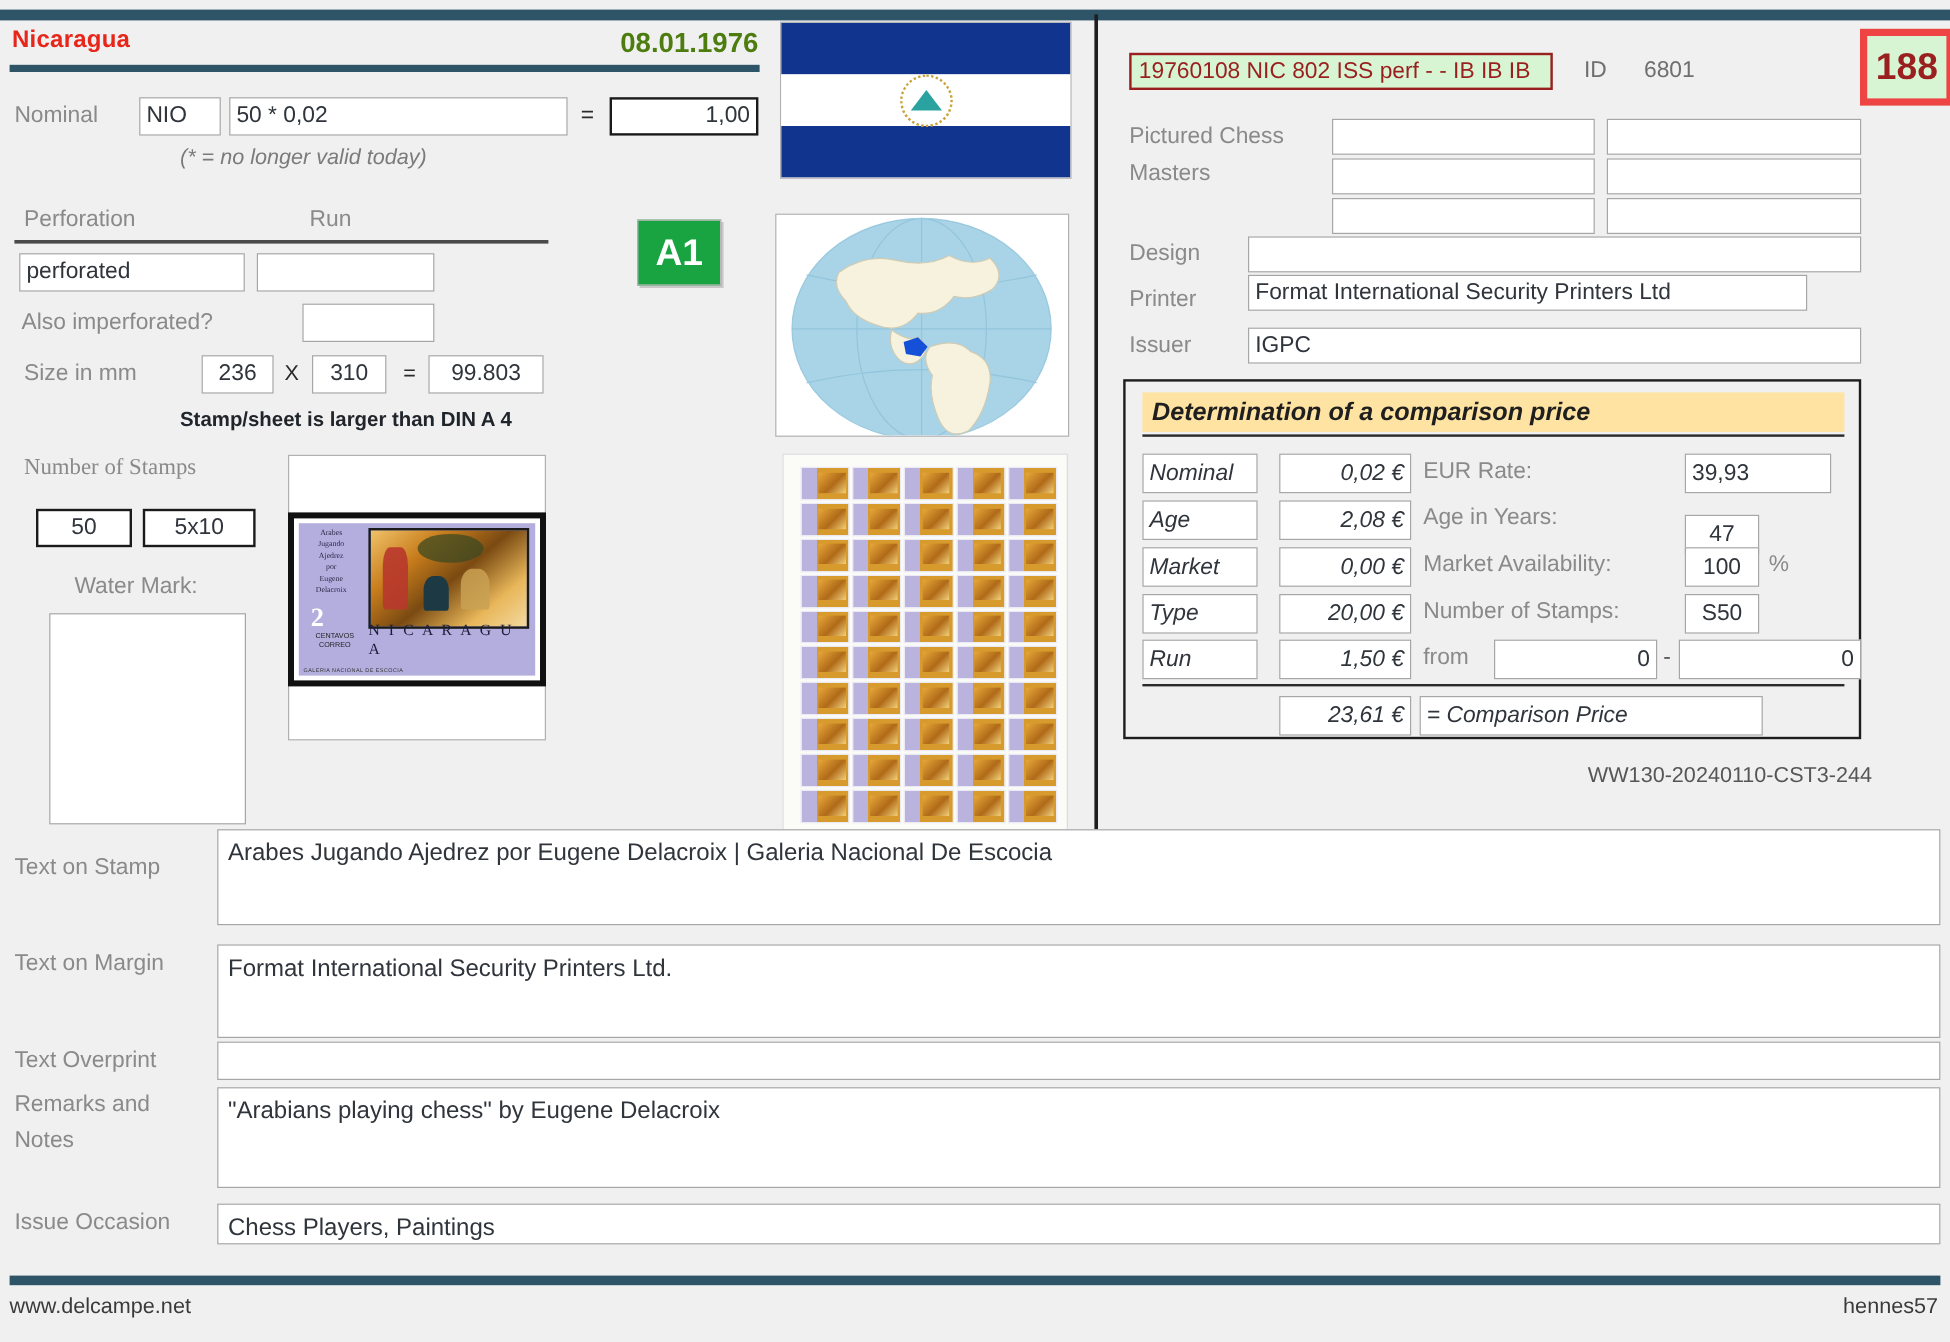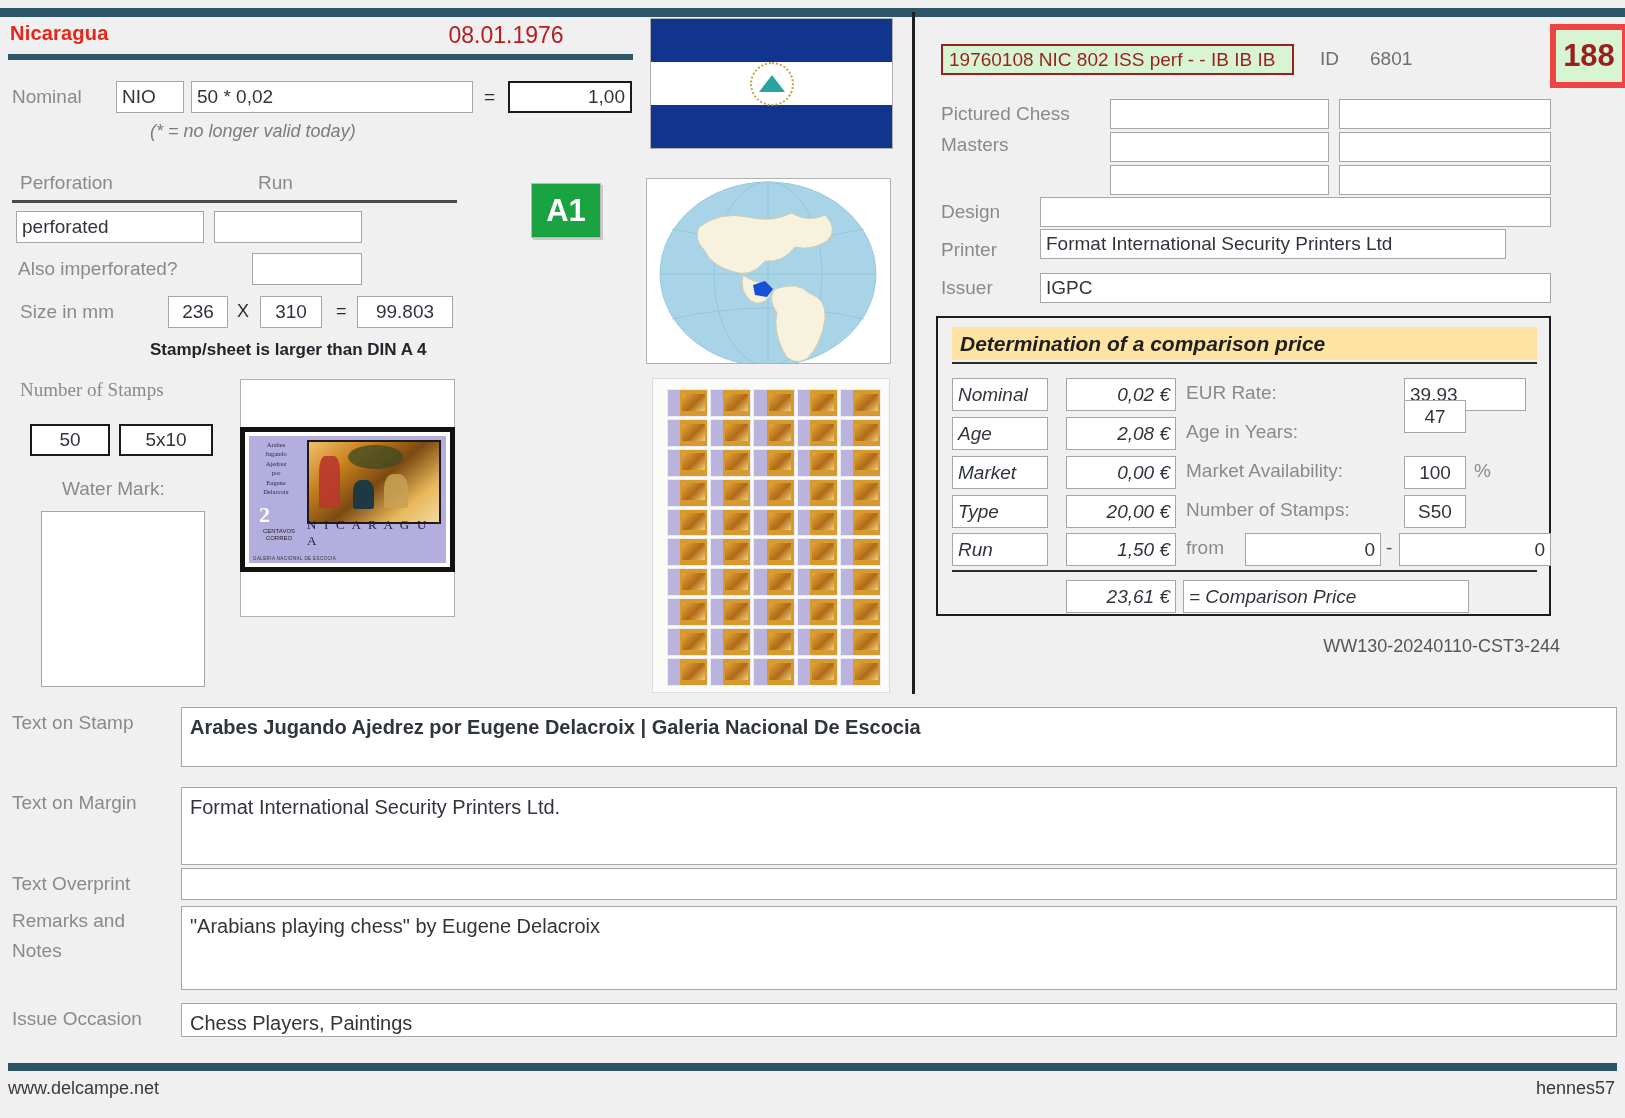--- a/index.html
+++ b/index.html
@@ -13,21 +13,21 @@
   }
   .page{position:relative;width:1625px;height:1118px;}
 
   
   .rule-top{position:absolute;left:0;top:8px;width:1625px;height:9px;background:#2e5468;}
   .rule-under-title{position:absolute;left:8px;top:54px;width:625px;height:6px;background:#2e5468;}
   .rule-bottom{position:absolute;left:8px;top:1063px;width:1609px;height:8px;background:#2e5468;}
 
   
   .country{position:absolute;left:10px;top:22px;font-size:20px;font-weight:bold;color:#e8251a;letter-spacing:.2px;}
-  .issue-date{position:absolute;left:380px;top:22px;width:252px;text-align:center;font-size:23px;font-weight:normal;color:#b91c1c;}
+  .issue-date{position:absolute;left:380px;top:22px;width:252px;text-align:right;font-size:23px;font-weight:bold;color:#4d7c0f;}
 
   
   .box{
     position:absolute;background:#ffffff;border:1px solid #a6a6a6;
     box-sizing:border-box;font-size:19px;color:#30353c;
     display:flex;align-items:center;padding:0 5px;
     font-family:"Liberation Sans",sans-serif;
   }
   .box.thick{border:2px solid #1a1a1a;}
   .box.right{justify-content:flex-end;text-align:right;}
@@ -288,21 +288,21 @@
   <div class="cmp-rule"></div>
 
   <div class="box ital" style="left:952px;top:378px;width:96px;height:33px;">Nominal</div>
   <div class="box ital right" style="left:1066px;top:378px;width:110px;height:33px;">0,02 €</div>
   <div class="lbl" style="left:1186px;top:382px;">EUR Rate:</div>
   <div class="box" style="left:1404px;top:378px;width:122px;height:33px;">39,93</div>
 
   <div class="box ital" style="left:952px;top:417px;width:96px;height:33px;">Age</div>
   <div class="box ital right" style="left:1066px;top:417px;width:110px;height:33px;">2,08 €</div>
   <div class="lbl" style="left:1186px;top:421px;">Age in Years:</div>
-  <div class="box center" style="left:1404px;top:400px;width:62px;height:33px;">47</div>
+  <div class="box center" style="left:1404px;top:429px;width:62px;height:33px;">47</div>
 
   <div class="box ital" style="left:952px;top:456px;width:96px;height:33px;">Market</div>
   <div class="box ital right" style="left:1066px;top:456px;width:110px;height:33px;">0,00 €</div>
   <div class="lbl" style="left:1186px;top:460px;">Market Availability:</div>
   <div class="box center" style="left:1404px;top:456px;width:62px;height:33px;">100</div>
   <div class="pct" style="left:1474px;top:460px;">%</div>
 
   <div class="box ital" style="left:952px;top:495px;width:96px;height:33px;">Type</div>
   <div class="box ital right" style="left:1066px;top:495px;width:110px;height:33px;">20,00 €</div>
   <div class="lbl" style="left:1186px;top:499px;">Number of Stamps:</div>
@@ -315,21 +315,21 @@
   <div class="dash" style="left:1386px;top:537px;">-</div>
   <div class="box right" style="left:1399px;top:533px;width:152px;height:33px;">0</div>
 
   <div class="cmp-rule2"></div>
   <div class="box ital right" style="left:1066px;top:580px;width:110px;height:33px;">23,61 €</div>
   <div class="box ital" style="left:1183px;top:580px;width:286px;height:33px;">= Comparison Price</div>
 
   <div class="wwcode">WW130-20240110-CST3-244</div>
 
   <div class="lbl" style="left:12px;top:712px;">Text on Stamp</div>
-  <div class="tbox" style="left:181px;top:707px;width:1436px;height:60px;font-weight:bold;">Arabes Jugando Ajedrez por Eugene Delacroix | Galeria Nacional De Escocia</div>
+  <div class="tbox" style="left:181px;top:691px;width:1436px;height:80px;">Arabes Jugando Ajedrez por Eugene Delacroix | Galeria Nacional De Escocia</div>
 
   <div class="lbl" style="left:12px;top:792px;">Text on Margin</div>
   <div class="tbox" style="left:181px;top:787px;width:1436px;height:78px;">Format International Security Printers Ltd.</div>
 
   <div class="lbl" style="left:12px;top:873px;">Text Overprint</div>
   <div class="tbox" style="left:181px;top:868px;width:1436px;height:32px;"></div>
 
   <div class="lbl" style="left:12px;top:910px;">Remarks and</div>
   <div class="lbl" style="left:12px;top:940px;">Notes</div>
   <div class="tbox" style="left:181px;top:906px;width:1436px;height:84px;">"Arabians playing chess" by Eugene Delacroix</div>

